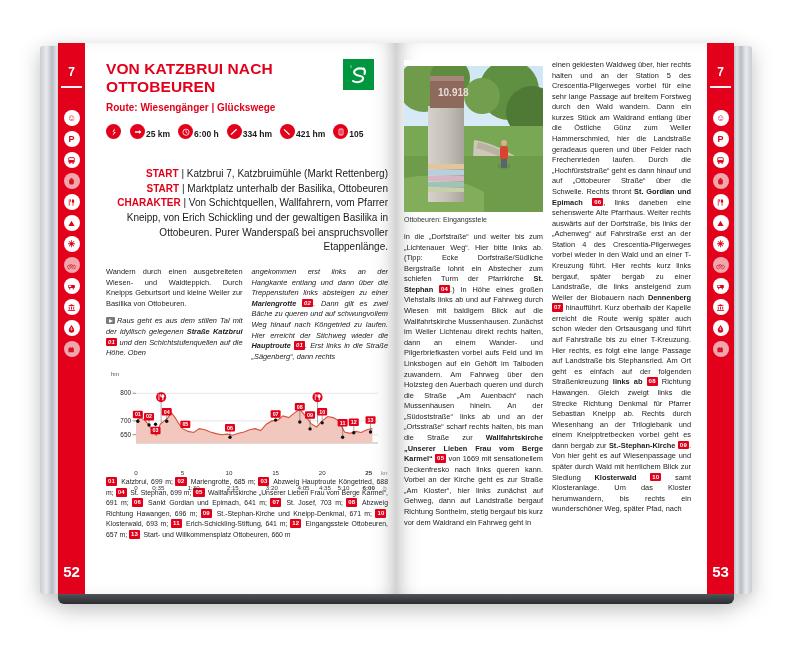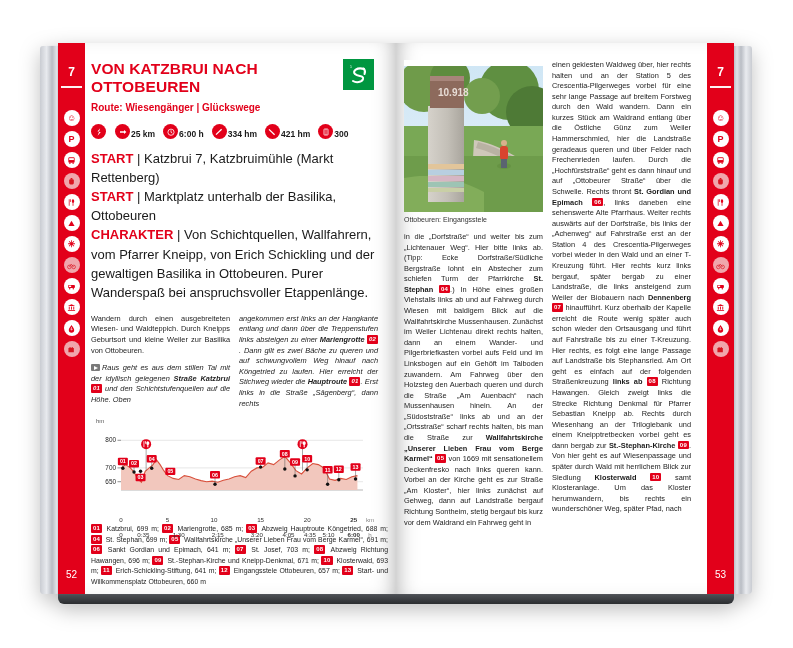--- a/index.html
+++ b/index.html
@@ -70,42 +70,42 @@
   .strip-right { right: 0; }
   .strip-num {
     color: #fff; font-weight: bold; font-size: 12px;
     margin-top: 22px;
   }
   .strip-rule {
     width: 21px; height: 2px; background: #fff; margin-top: 7px; opacity: .95;
   }
   .strip-page {
     margin-top: auto; margin-bottom: 14px;
-    color: #fff; font-size: 10px; font-weight: normal;
+    color: #fff; font-size: 15px; font-weight: bold;
   }
   .icon-col {
     margin-top: 22px;
     display: flex; flex-direction: column; align-items: center; gap: 5px;
   }
   .pic {
     width: 16px; height: 16px; border-radius: 50%;
     background: #ffffff; color: #e2001a;
     display: flex; align-items: center; justify-content: center;
     font-size: 9px; line-height: 1; font-weight: bold;
     overflow: hidden;
   }
   .pic.dim { background: #f0a6ac; color: #d8141f; }
   .pic svg { display: block; }
 
   
   .content {
     position: absolute; top: 0; bottom: 0;
     overflow: hidden;
   }
-  .content-left  { left: 33px;  right: 8px; }
+  .content-left  { left: 48px;  right: 8px; }
   .content-right { left: 8px;   right: 33px; }
 
   
   .route-head { padding-top: 17px; position: relative; }
   h1.route-title {
     color: #e2001a;
     font-size: 15.5px; font-weight: bold;
     line-height: 1.13; letter-spacing: .1px;
     max-width: 215px;
     text-transform: uppercase;
@@ -130,21 +130,21 @@
   .fact-ico {
     width: 15px; height: 15px; border-radius: 50%;
     background: #e2001a; color: #fff;
     display: flex; align-items: center; justify-content: center;
     font-size: 8px; flex: none;
   }
   .fact-ico svg { display: block; }
   .fact-val { font-size: 8.5px; color: #1a1a1a; font-weight: bold; }
 
   
-  .meta { margin-top: 10px; font-size: 13px; line-height: 1.47; color: #1a1a1a; }
+  .meta { margin-top: 28px; font-size: 10px; line-height: 1.47; color: #1a1a1a; text-align: right; }
   .meta .k { color: #e2001a; font-weight: bold; }
   .meta p { margin-bottom: 0px; }
 
   
   .cols {
     display: flex; gap: 9px; margin-top: 12px;
   }
   .col { width: 139px; }
   .col p {
     font-size: 7.4px; line-height: 1.43; text-align: justify;
@@ -344,21 +344,21 @@
               </div>
               <span class="fact-val">421 hm</span>
             </div>
             <div class="fact">
               <div class="fact-ico">
                 <svg width="10" height="10" viewBox="0 0 10 10">
                     <rect x="3" y="2" width="4" height="6" rx="0.5" fill="none" stroke="#fff" stroke-width="0.8"></rect>
                     <path d="M5 2v6" stroke="#fff" stroke-width="0.6"></path>
                   </svg>
               </div>
-              <span class="fact-val">300</span>
+              <span class="fact-val">105</span>
             </div>
           </div>
 
           <div class="meta">
             <p>
               <span class="k">START</span>
               <span> | </span>
               <span>Katzbrui 7, Katzbruimühle (Markt Rettenberg)</span>
             </p>
             <p>

